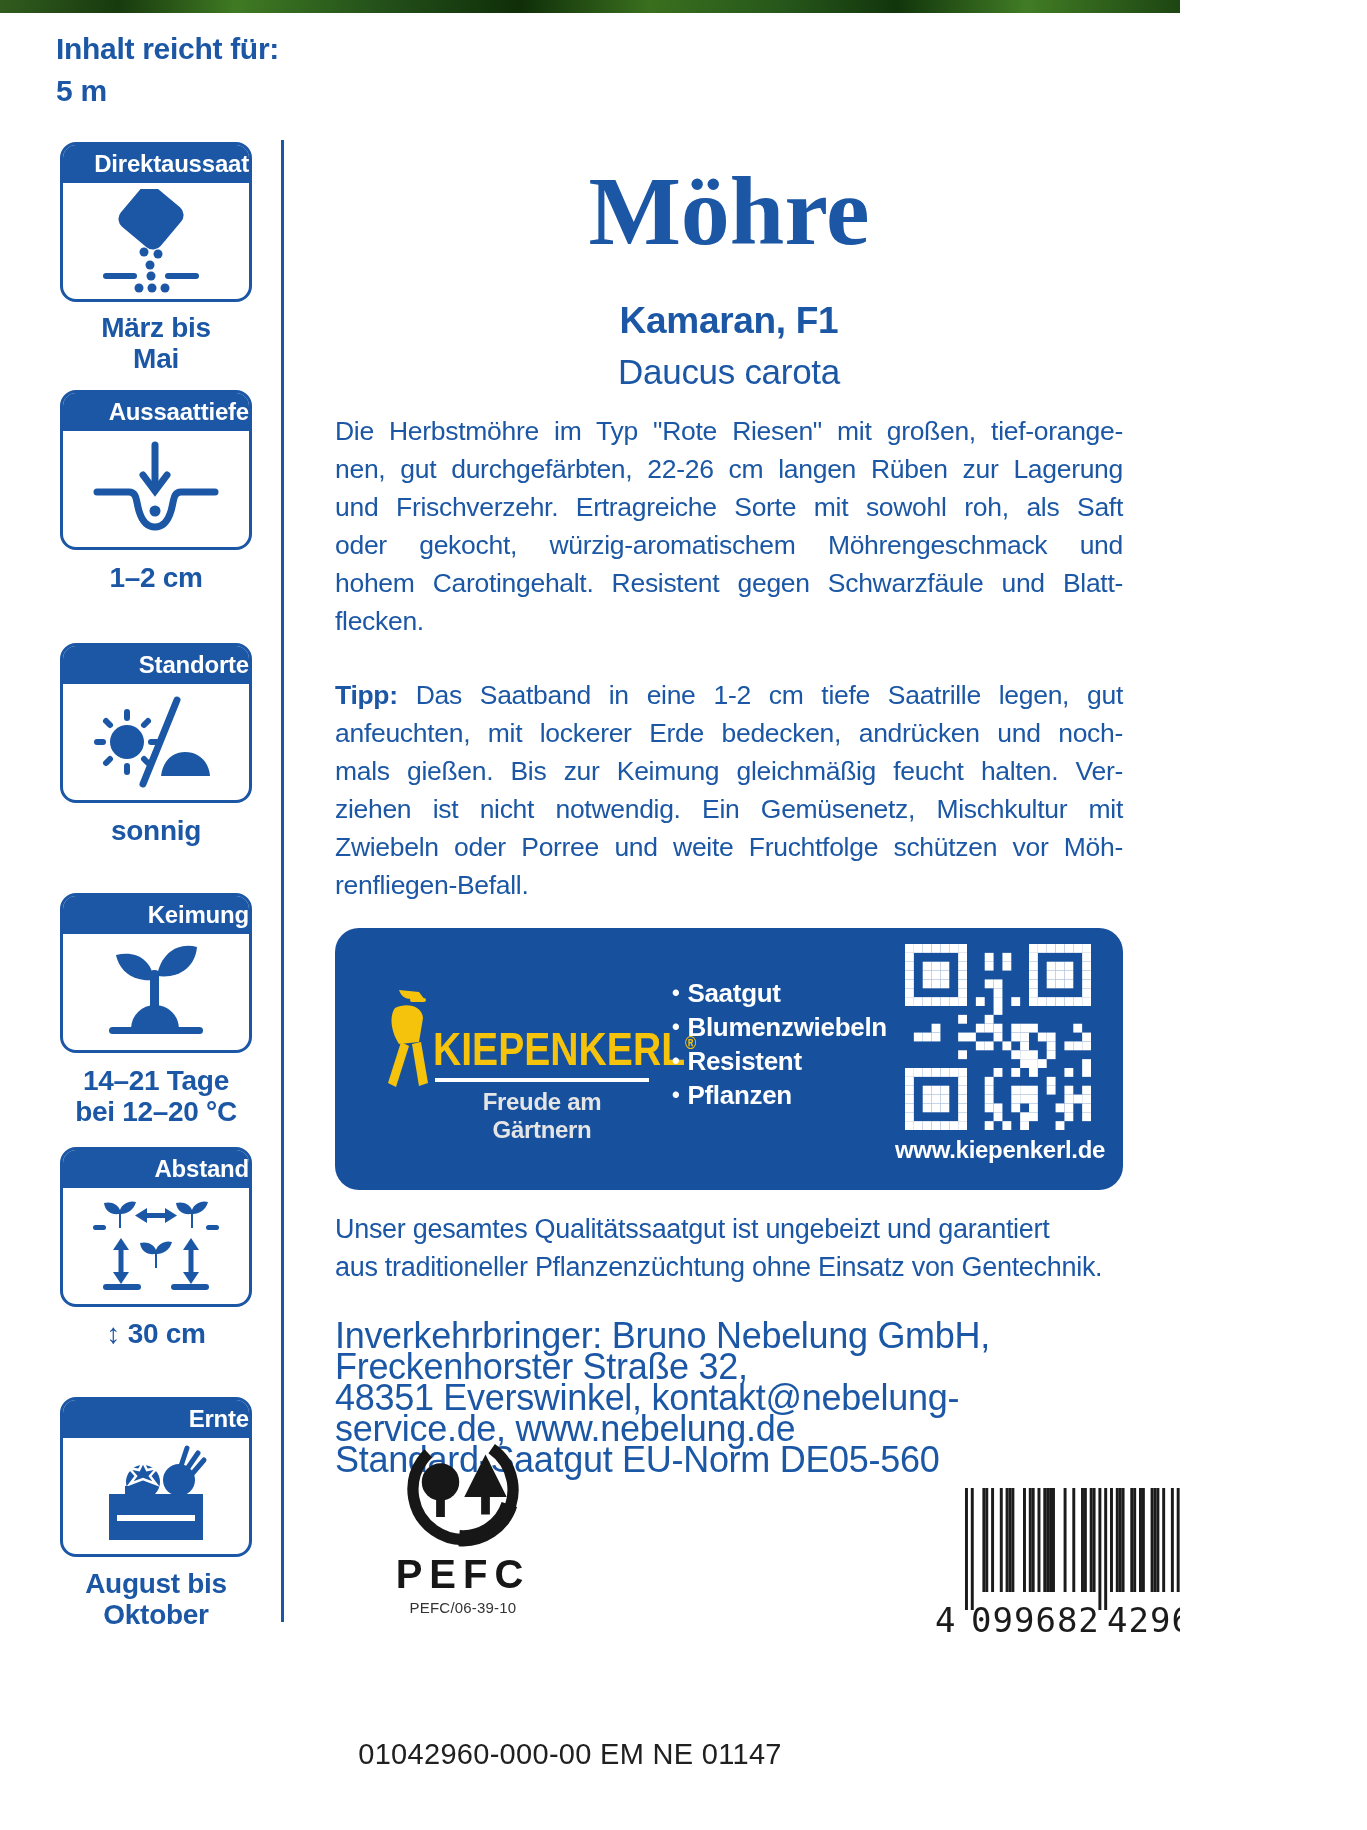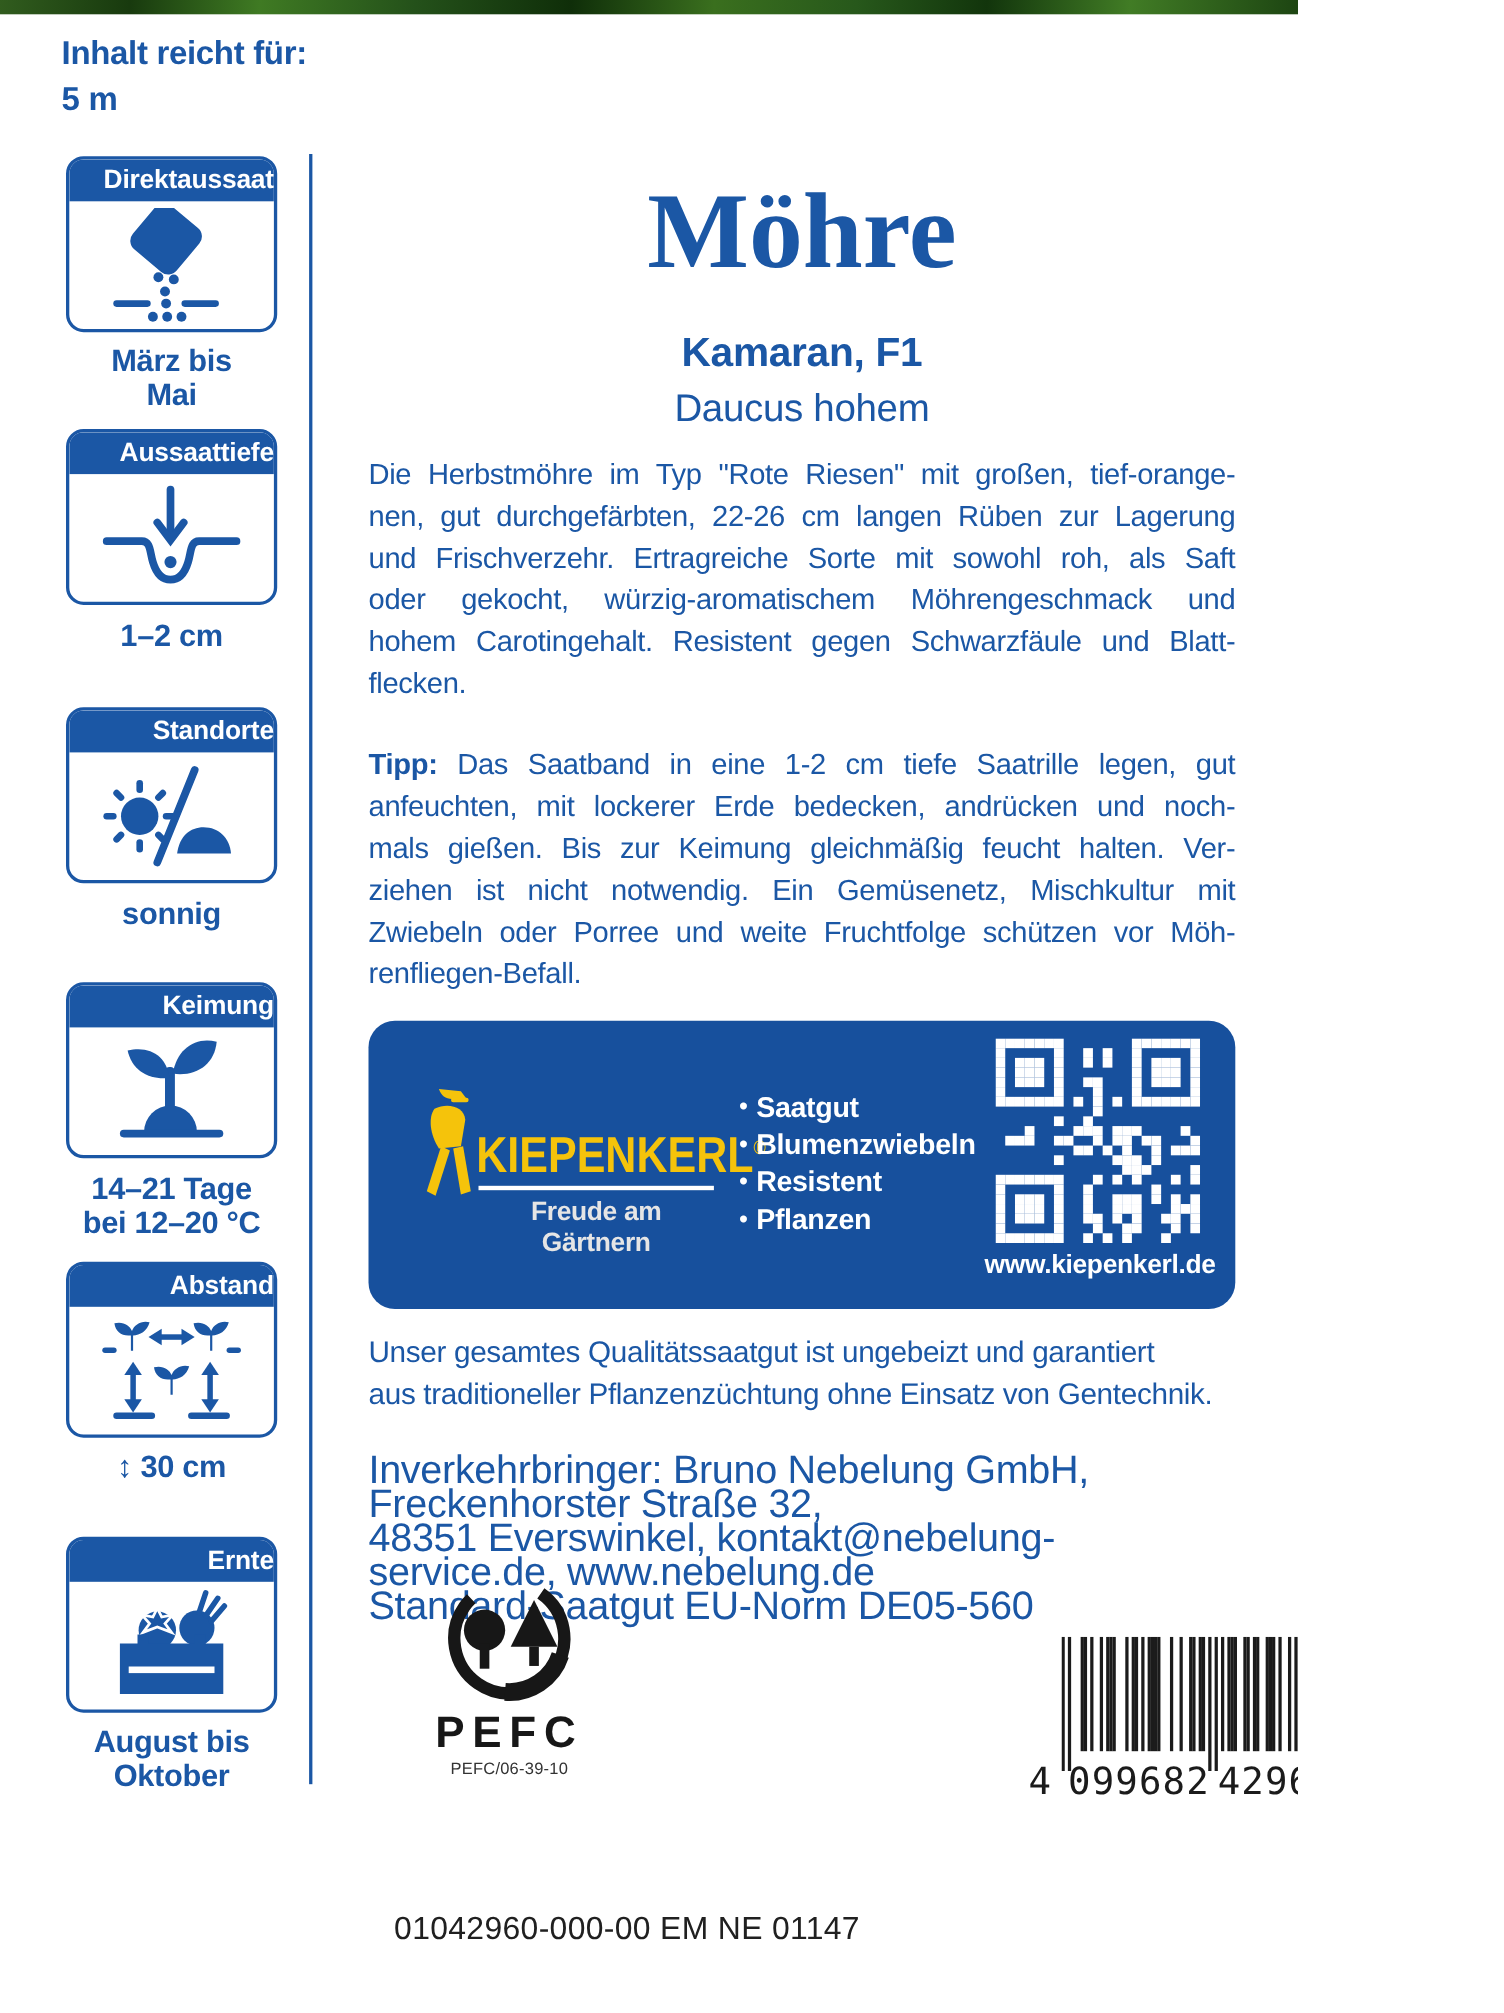--- a/index.html
+++ b/index.html
@@ -35,21 +35,21 @@
   .tiplabel{font-weight:700;}
 
   
   .brandbox{position:absolute;left:335px;top:928px;width:788px;height:262px;background:var(--boxblue);border-radius:24px;}
   .kman{position:absolute;left:46px;top:38px;width:60px;height:156px;}
   .bname{position:absolute;left:98px;top:94px;color:var(--yellow);font-weight:700;font-size:46px;white-space:nowrap;
          transform:scaleX(.85);transform-origin:left top;letter-spacing:0px;}
   .reg{font-size:18px;vertical-align:super;}
   .bunder{position:absolute;left:100px;top:150px;width:214px;height:4px;background:#fff;}
   .bslogan{position:absolute;left:96px;top:160px;width:222px;text-align:center;color:#e5e5e5;font-weight:700;font-size:24px;letter-spacing:-0.3px;}
-  .products{position:absolute;left:337px;top:62px;margin:0;padding:0;list-style:none;color:#fff;font-weight:700;font-size:26px;line-height:32px;letter-spacing:-0.3px;}
+  .products{position:absolute;left:337px;top:49px;margin:0;padding:0;list-style:none;color:#fff;font-weight:700;font-size:26px;line-height:32px;letter-spacing:-0.3px;}
   .products li::before{content:"•";font-size:22px;margin-right:8px;position:relative;top:-2px;}
   .qr{position:absolute;left:570px;top:16px;width:186px;height:186px;}
   .bsite{position:absolute;left:560px;top:208px;width:206px;text-align:center;color:#fff;font-weight:700;font-size:24px;letter-spacing:-0.3px;}
 
   .quality{position:absolute;left:335px;top:1210px;width:788px;font-size:27px;line-height:38px;letter-spacing:-0.3px;}
   .distrib{position:absolute;left:335px;top:1320px;width:788px;font-size:36px;line-height:31px;letter-spacing:-0.3px;}
 
   
   .pefc{position:absolute;left:378px;top:1432px;width:170px;text-align:center;color:#171717;}
   .pefc-word{font-weight:700;font-size:40px;letter-spacing:7px;margin-top:-4px;font-family:"Liberation Sans",sans-serif;}
@@ -220,21 +220,21 @@
       </svg>
     </div>
   </div>
   <div class="caption" style="top:1568px">
     <div>August bis</div>
     <div>Oktober</div>
   </div>
 
   <h1 class="title">Möhre</h1>
   <div class="variety">Kamaran, F1</div>
-  <div class="botanical">Daucus hohem</div>
+  <div class="botanical">Daucus carota</div>
 
   <div class="para desc just">
       <div class="jline">Die Herbstmöhre im Typ "Rote Riesen" mit großen, tief-orange-</div>
       <div class="jline">nen, gut durchgefärbten, 22-26 cm langen Rüben zur Lagerung</div>
       <div class="jline">und Frischverzehr. Ertragreiche Sorte mit sowohl roh, als Saft</div>
       <div class="jline">oder gekocht, würzig-aromatischem Möhrengeschmack und</div>
       <div class="jline">hohem Carotingehalt. Resistent gegen Schwarzfäule und Blatt-</div>
       <div class="jline lastline">flecken.</div>
     </div>
 

